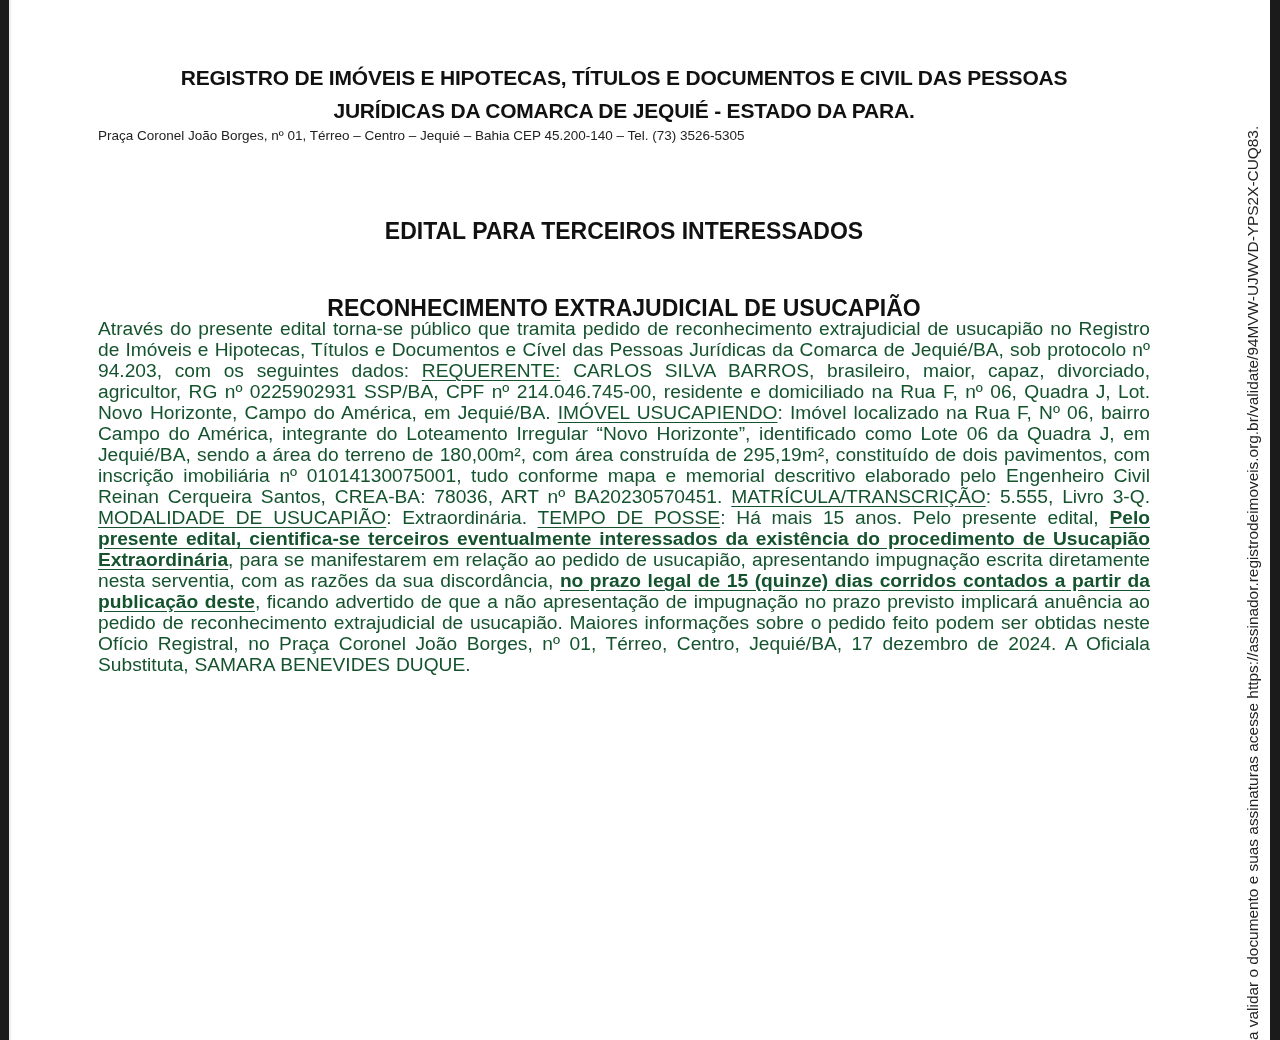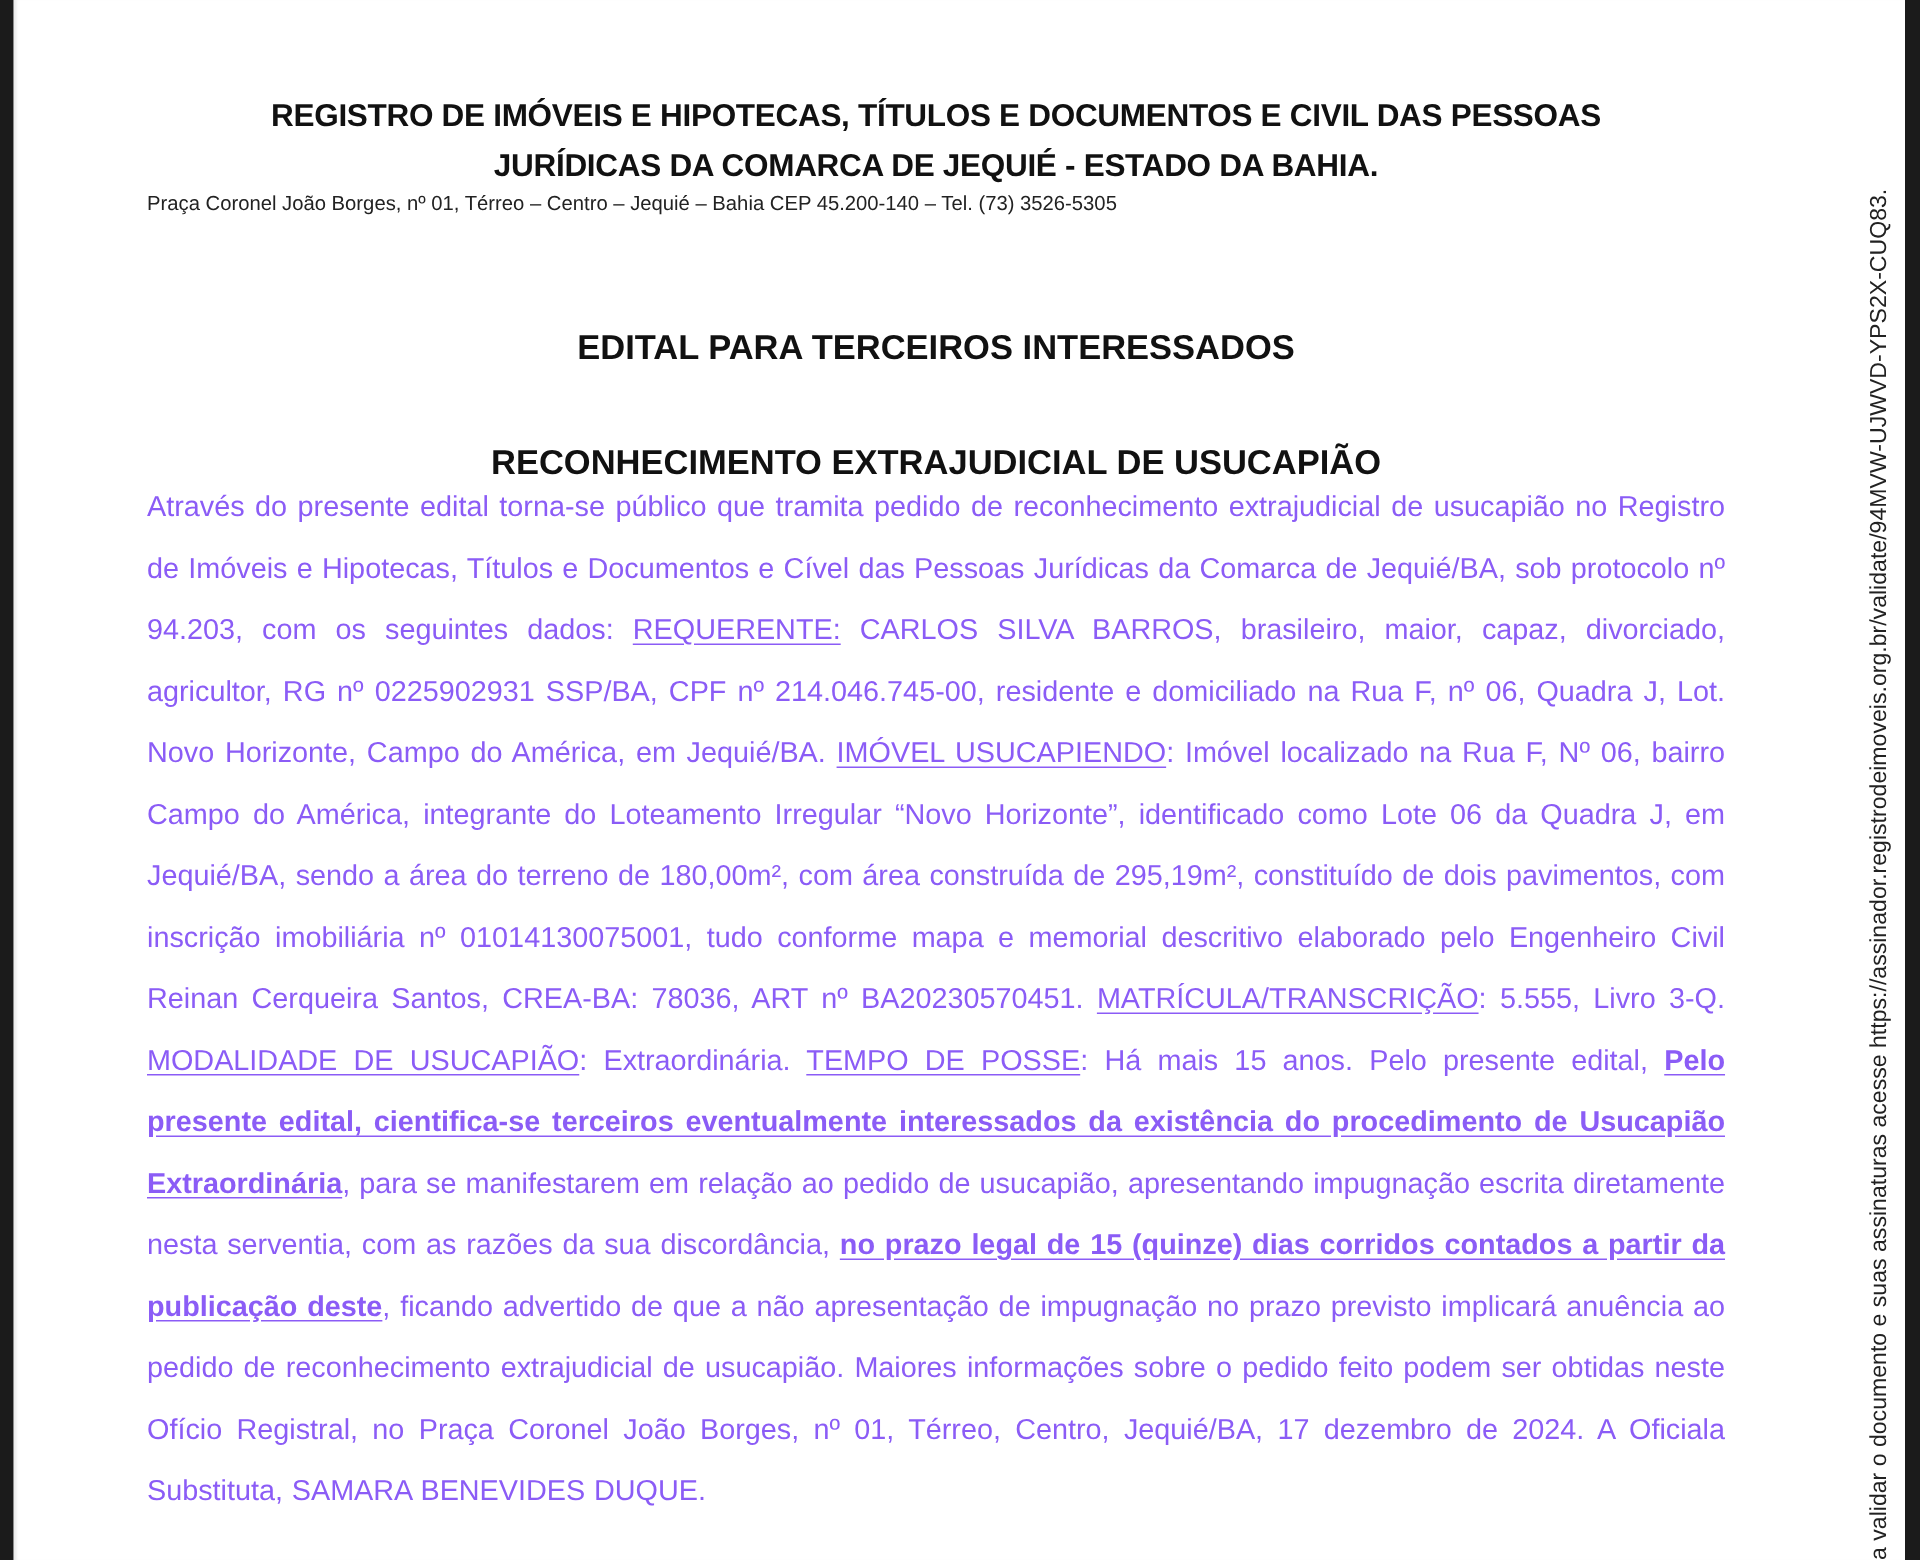--- a/index.html
+++ b/index.html
@@ -65,23 +65,23 @@
     margin-top: 20px;
   }
   .title.t1 { top: 198px; }
   .title.t2 { top: 275px; }
   .body-text {
     position: absolute;
     top: 318px;
     left: 0;
     width: 1052px;
     font-size: 19.2px;
-    line-height: 41px;
+    line-height: 21px;
     text-align: justify;
-    color: #8b5cf6;
+    color: #14532d;
     word-spacing: 0.5px;
   }
   .u { text-decoration: underline; text-underline-offset: 3px; }
   .bu { font-weight: bold; text-decoration: underline; text-underline-offset: 3px; }
   .side-stamp {
     position: absolute;
     left: 1232px;
     top: 1040px;
     transform-origin: 0 0;
     transform: rotate(-90deg);
@@ -94,21 +94,21 @@
     line-height: 24px;
   }
 </style>
 </head>
 <body>
 
 <div class="frame">
   <div class="page">
     <div class="doc">
       <div class="head-line l1">REGISTRO DE IMÓVEIS E HIPOTECAS, TÍTULOS E DOCUMENTOS E CIVIL DAS PESSOAS</div>
-      <div class="head-line l2">JURÍDICAS DA COMARCA DE JEQUIÉ - ESTADO DA BAHIA.</div>
+      <div class="head-line l2">JURÍDICAS DA COMARCA DE JEQUIÉ - ESTADO DA PARA.</div>
       <div class="address">Praça Coronel João Borges, nº 01, Térreo – Centro – Jequié – Bahia CEP 45.200-140 – Tel. (73) 3526-5305</div>
 
       <div class="title t1">EDITAL PARA TERCEIROS INTERESSADOS</div>
       <div class="title t2">RECONHECIMENTO EXTRAJUDICIAL DE USUCAPIÃO</div>
 
       <div class="body-text"><span>Através do presente edital torna-se público que tramita pedido de reconhecimento extrajudicial de usucapião no Registro de Imóveis e Hipotecas, Títulos e Documentos e Cível das Pessoas Jurídicas da Comarca de Jequié/BA, sob protocolo nº 94.203, com os seguintes dados: </span><span class="u">REQUERENTE:</span><span> CARLOS SILVA BARROS, brasileiro, maior, capaz, divorciado, agricultor, RG nº 0225902931 SSP/BA, CPF nº 214.046.745-00, residente e domiciliado na Rua F, nº 06, Quadra J, Lot. Novo Horizonte, Campo do América, em Jequié/BA. </span><span class="u">IMÓVEL USUCAPIENDO</span><span>: Imóvel localizado na Rua F, Nº 06, bairro Campo do América, integrante do Loteamento Irregular “Novo Horizonte”, identificado como Lote 06 da Quadra J, em Jequié/BA, sendo a área do terreno de 180,00m², com área construída de 295,19m², constituído de dois pavimentos, com inscrição imobiliária nº 01014130075001, tudo conforme mapa e memorial descritivo elaborado pelo Engenheiro Civil Reinan Cerqueira Santos, CREA-BA: 78036, ART nº BA20230570451. </span><span class="u">MATRÍCULA/TRANSCRIÇÃO</span><span>: 5.555, Livro 3-Q. </span><span class="u">MODALIDADE DE USUCAPIÃO</span><span>: Extraordinária. </span><span class="u">TEMPO DE POSSE</span><span>: Há mais 15 anos. Pelo presente edital, </span><span class="bu">Pelo presente edital, cientifica-se terceiros eventualmente interessados da existência do procedimento de Usucapião Extraordinária</span><span>, para se manifestarem em relação ao pedido de usucapião, apresentando impugnação escrita diretamente nesta serventia, com as razões da sua discordância, </span><span class="bu">no prazo legal de 15 (quinze) dias corridos contados a partir da publicação deste</span><span>, ficando advertido de que a não apresentação de impugnação no prazo previsto implicará anuência ao pedido de reconhecimento extrajudicial de usucapião. Maiores informações sobre o pedido feito podem ser obtidas neste Ofício Registral, no Praça Coronel João Borges, nº 01, Térreo, Centro, Jequié/BA, 17 dezembro de 2024. A Oficiala Substituta, SAMARA BENEVIDES DUQUE.</span></div>
     </div>
 
     <div class="side-stamp">a validar o documento e suas assinaturas acesse https://assinador.registrodeimoveis.org.br/validate/94MVW-UJWVD-YPS2X-CUQ83.</div>
   </div>

